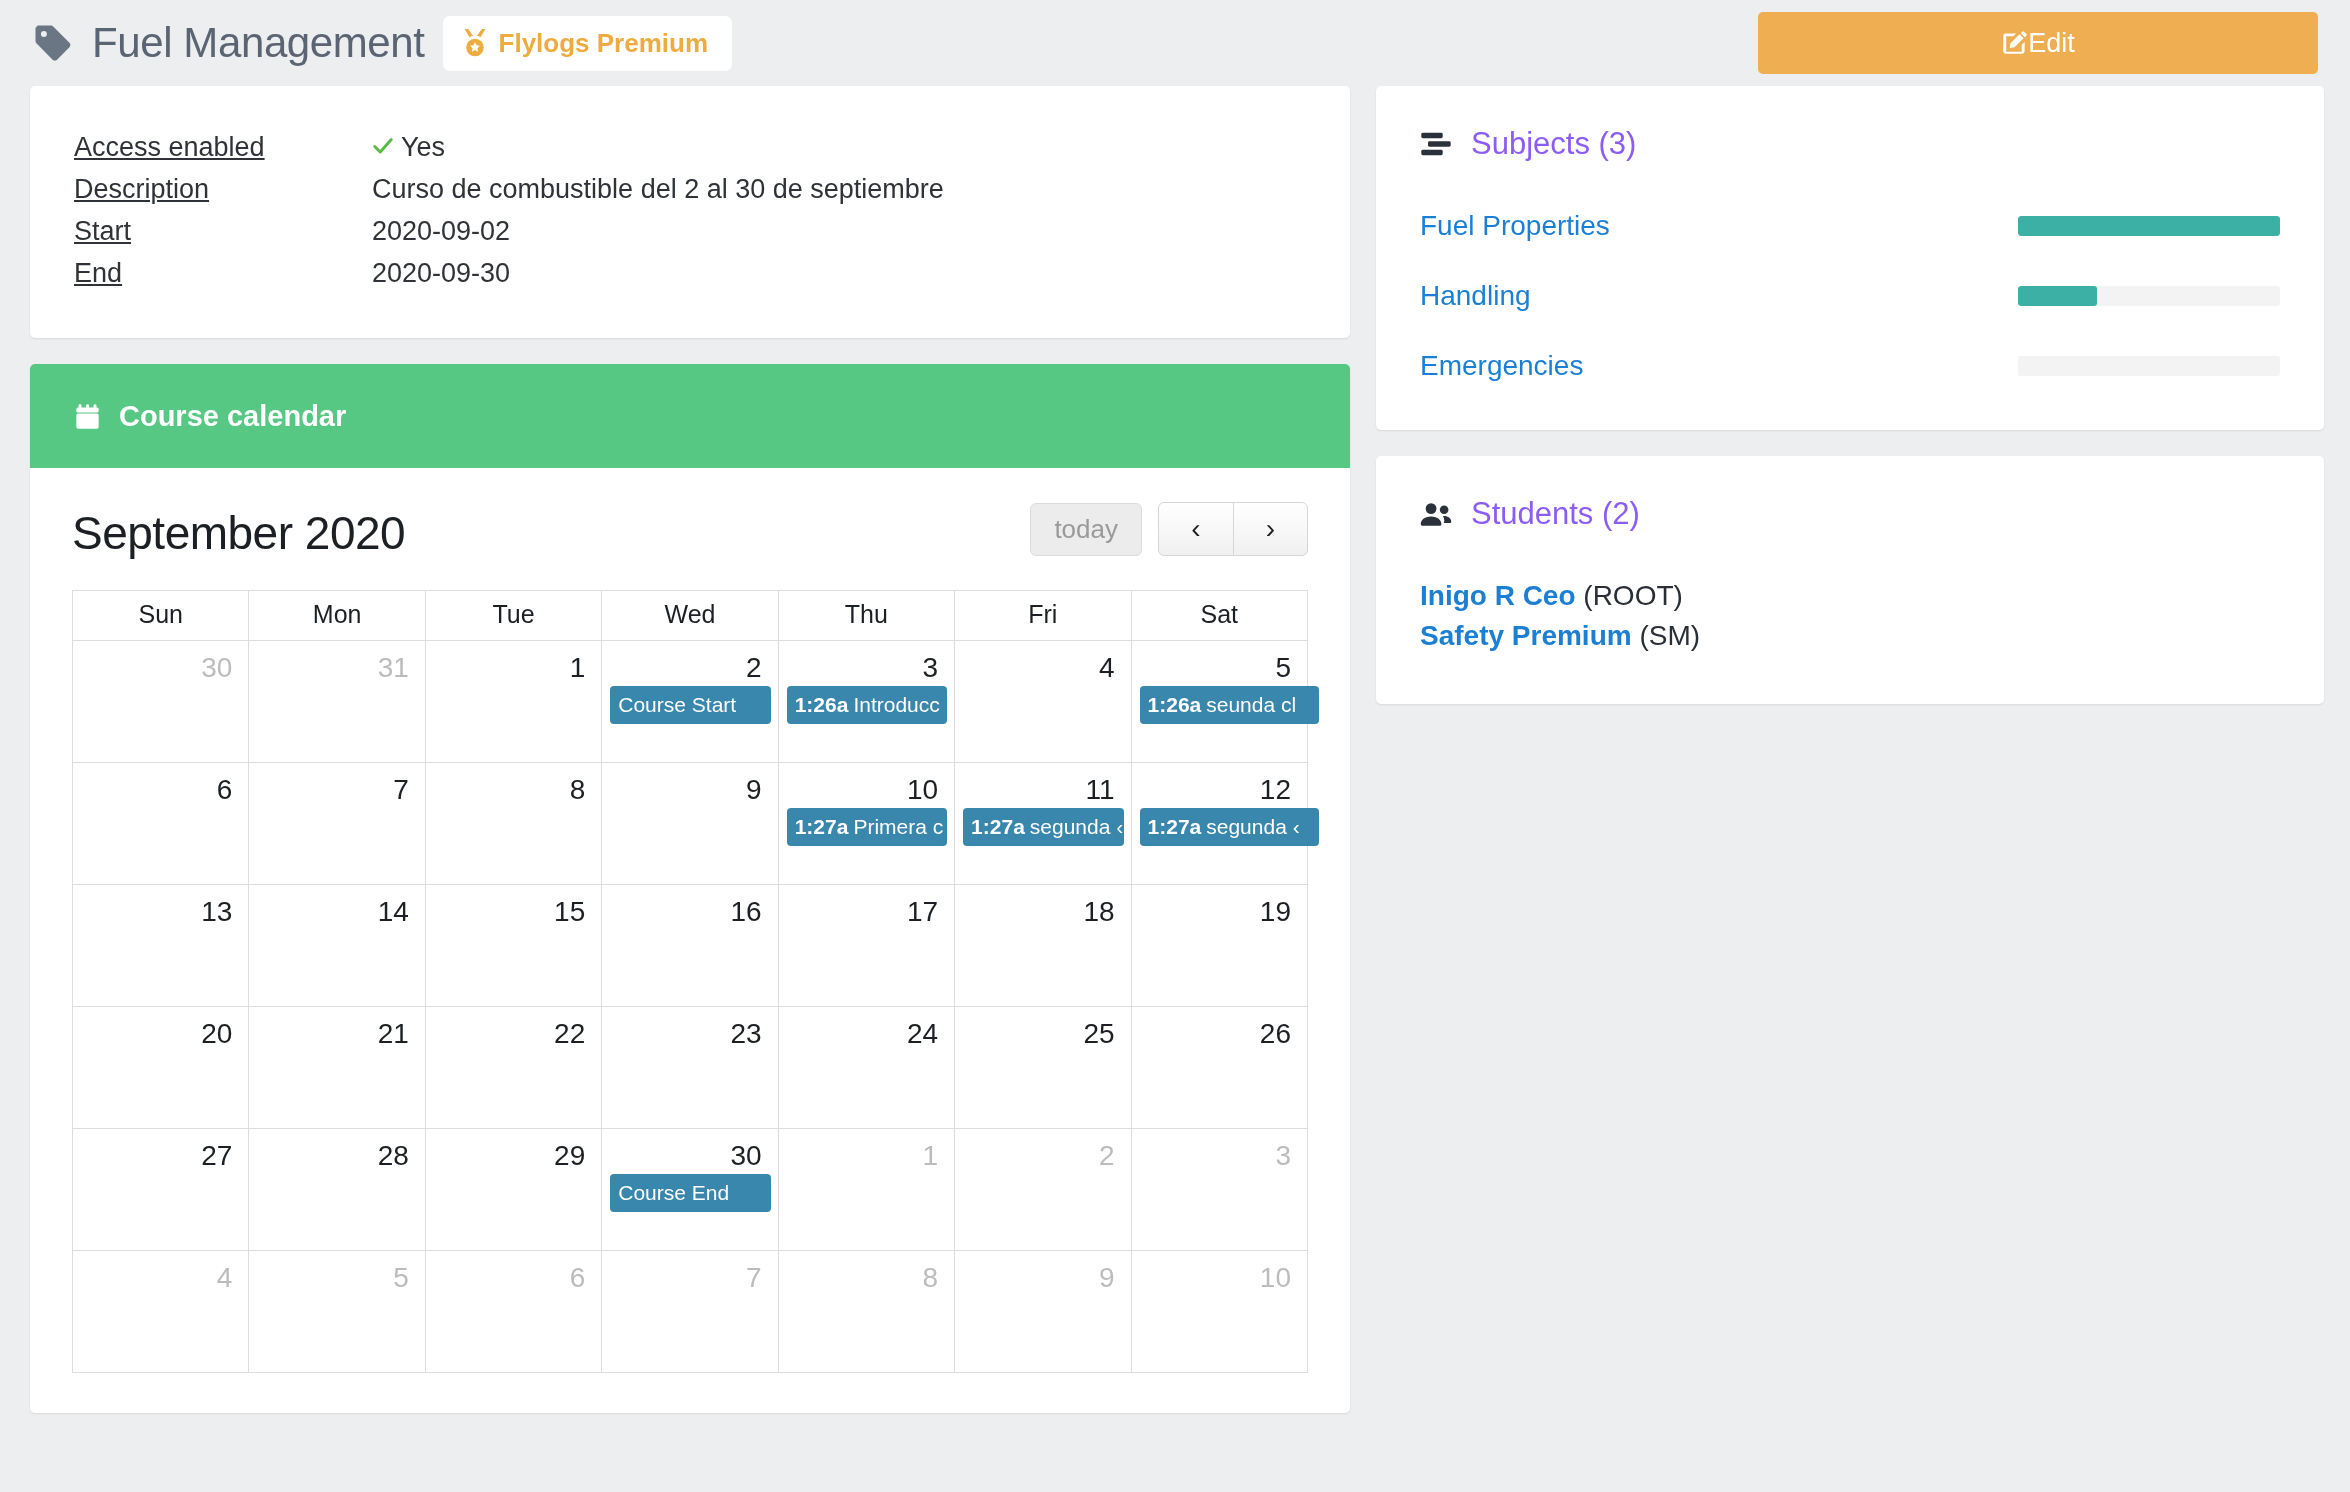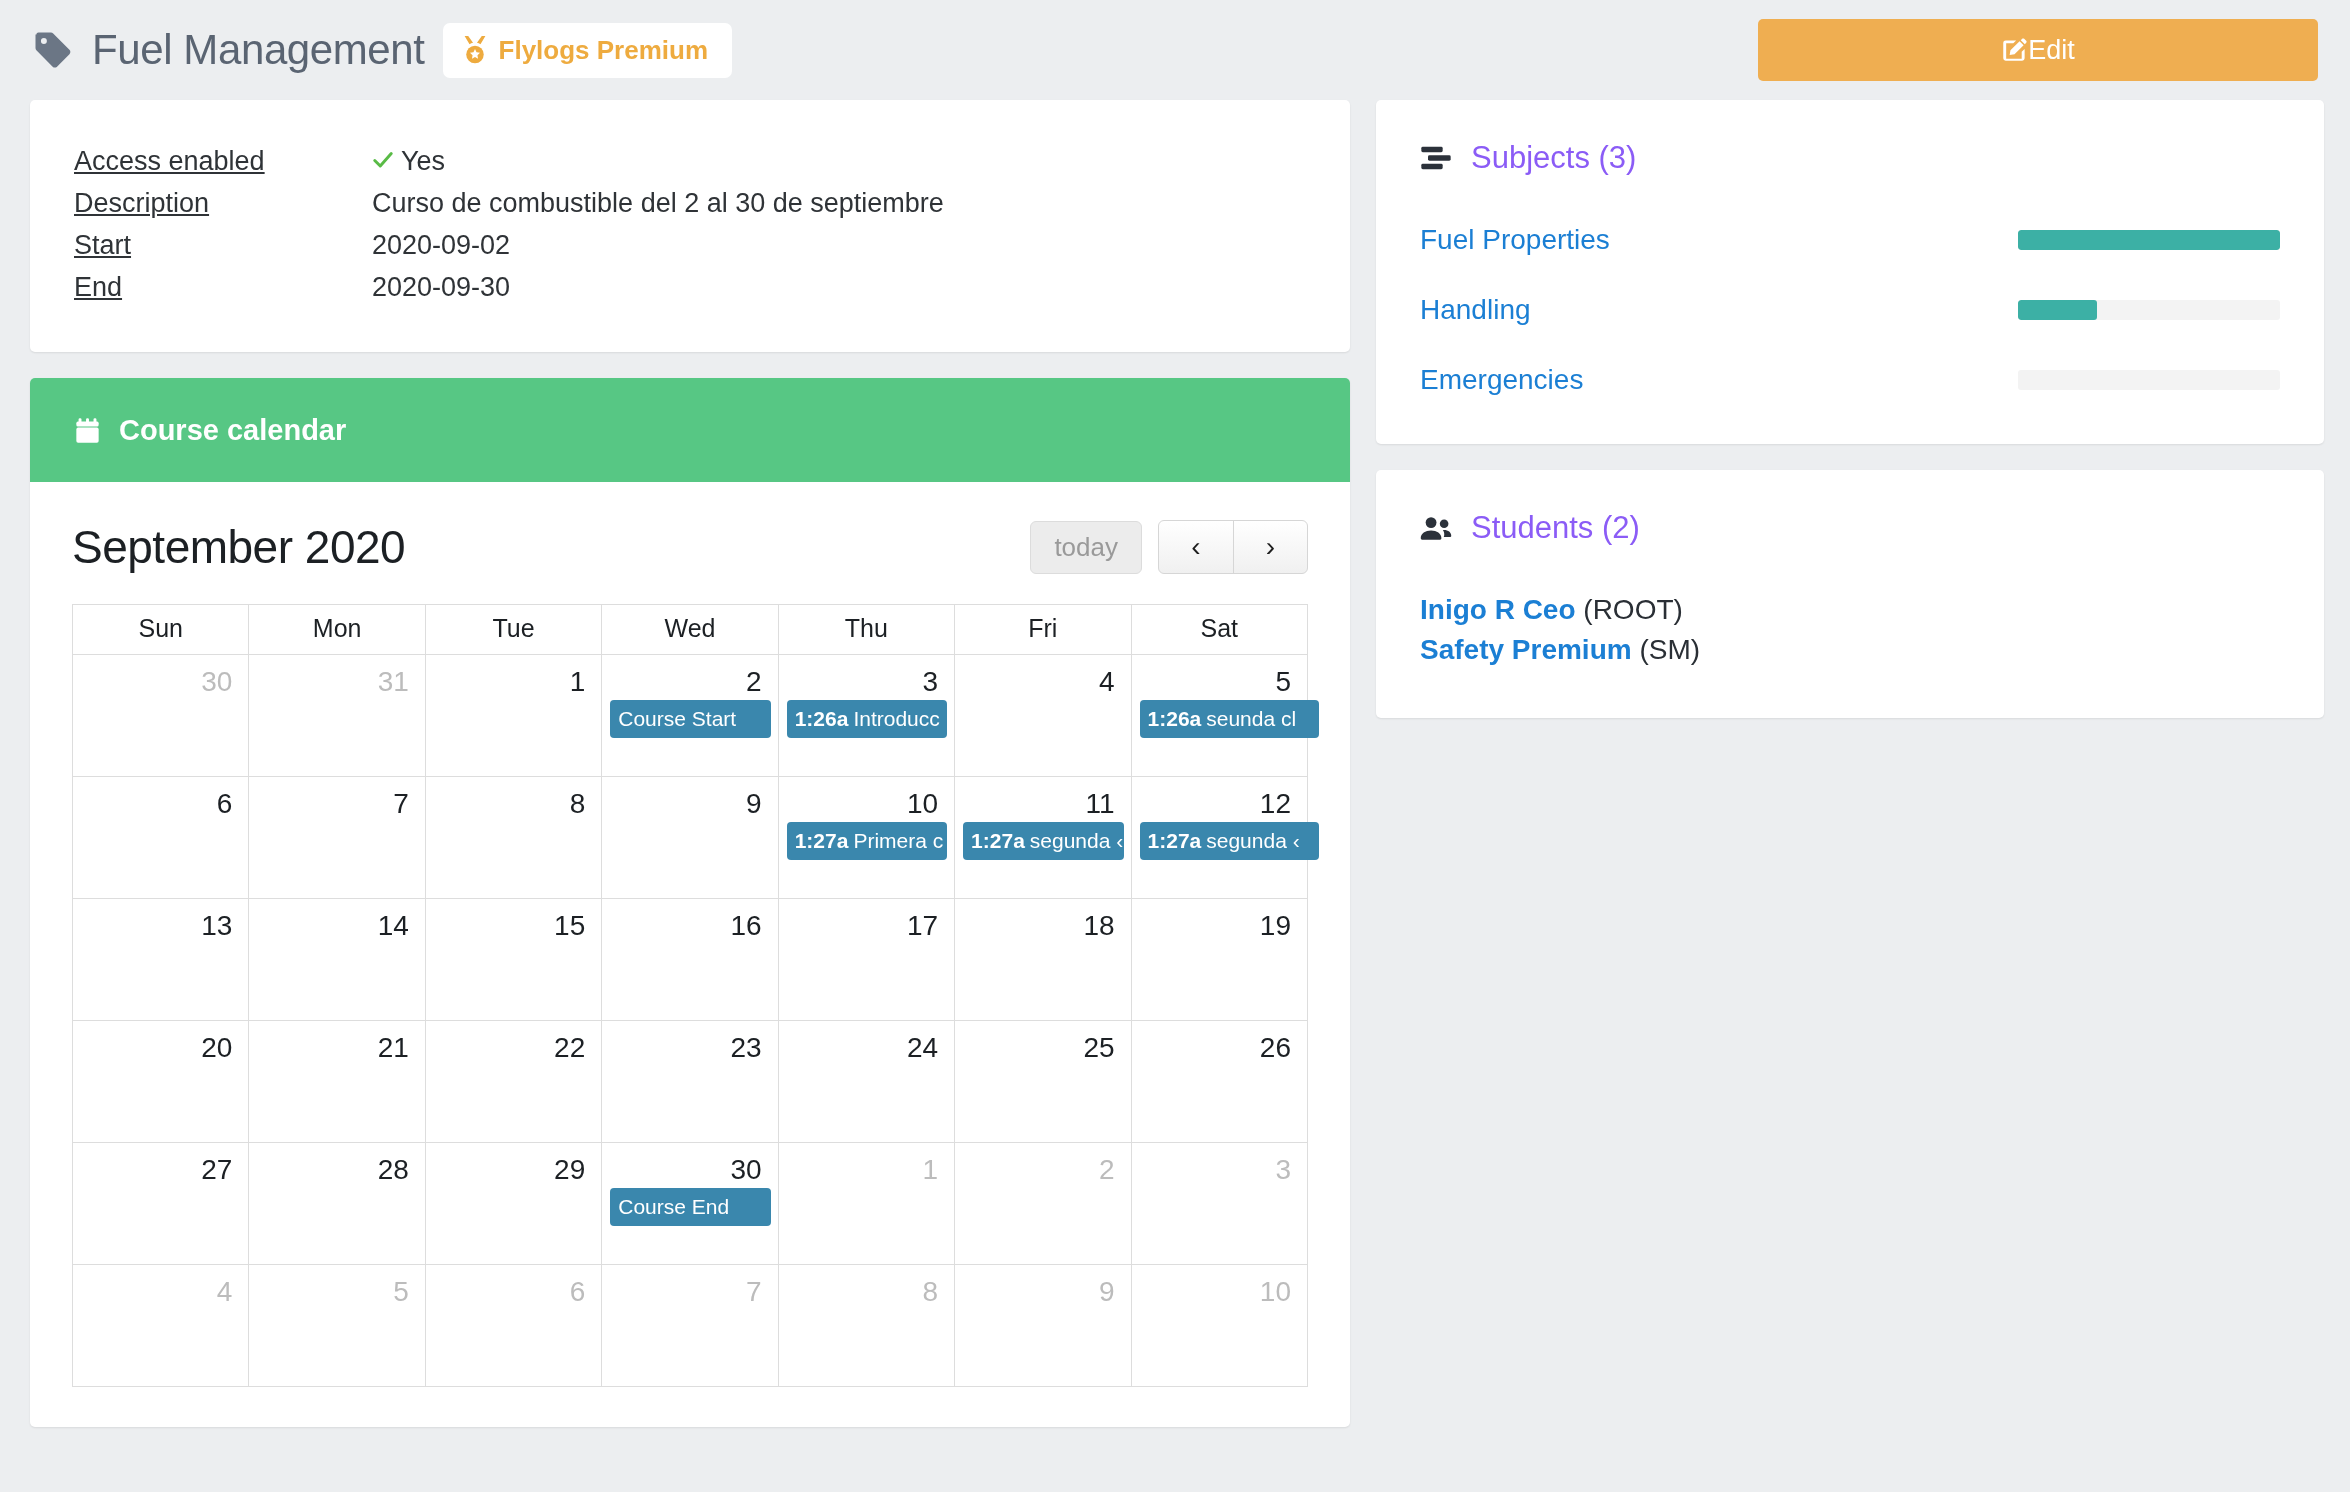--- a/index.html
+++ b/index.html
@@ -7,21 +7,21 @@
     width: 2350px; height: 1492px;
     background: #eceef0;
     font-family: "Liberation Sans", sans-serif;
     overflow: hidden;
   }
   .page { position: relative; width: 2350px; height: 1492px; padding: 0 30px; }
 
   
   .topbar {
     display: flex; align-items: center; justify-content: space-between;
-    height: 100px; padding: 0 2px;
+    height: 86px; padding: 0 2px;
   }
   .title-wrap { display: flex; align-items: center; gap: 18px; }
   .tag-icon { width: 42px; height: 42px; color: #6b7685; flex: none; display:block; }
   .page-title {
     font-size: 42px; color: #5a6472; font-weight: 400; letter-spacing: -0.4px;
     white-space: nowrap;
   }
   .premium-badge {
     display: inline-flex; align-items: center; gap: 12px;
     background: #fff; border-radius: 7px;
@@ -60,21 +60,21 @@
   
   .cal-card { overflow: hidden; }
   .cal-head {
     background: #57c784; color: #fff;
     height: 104px; display: flex; align-items: center; gap: 18px;
     padding: 0 44px; font-size: 29px; font-weight: 600;
   }
   .cal-icon { width: 27px; height: 29px; display:block; color:#fff; flex:none;}
   .cal-body { padding: 34px 42px 40px 42px; }
 
-  .cal-toolbar { display: flex; align-items: flex-end; justify-content: space-between; margin-bottom: 30px; }
+  .cal-toolbar { display: flex; align-items: flex-start; justify-content: space-between; margin-bottom: 30px; }
   .cal-month { font-size: 46px; color: #1c2024; font-weight: 400; letter-spacing:-0.5px; padding-top: 4px;}
   .cal-controls { display: flex; gap: 16px; align-items: center; }
   .btn-today {
     background: #ececec; border: 1px solid #dcdcdc; border-radius: 6px;
     color: #9a9a9a; font-size: 26px; padding: 10px 23px;
     font-family: "Liberation Sans", sans-serif; cursor: default;
   }
   .btn-group { display: flex; border: 1px solid #d6d6d6; border-radius: 6px; overflow: hidden; background: linear-gradient(#fff,#f0f0f0); }
   .btn-nav {
     background: transparent; border: none; width: 74px; height: 52px;

